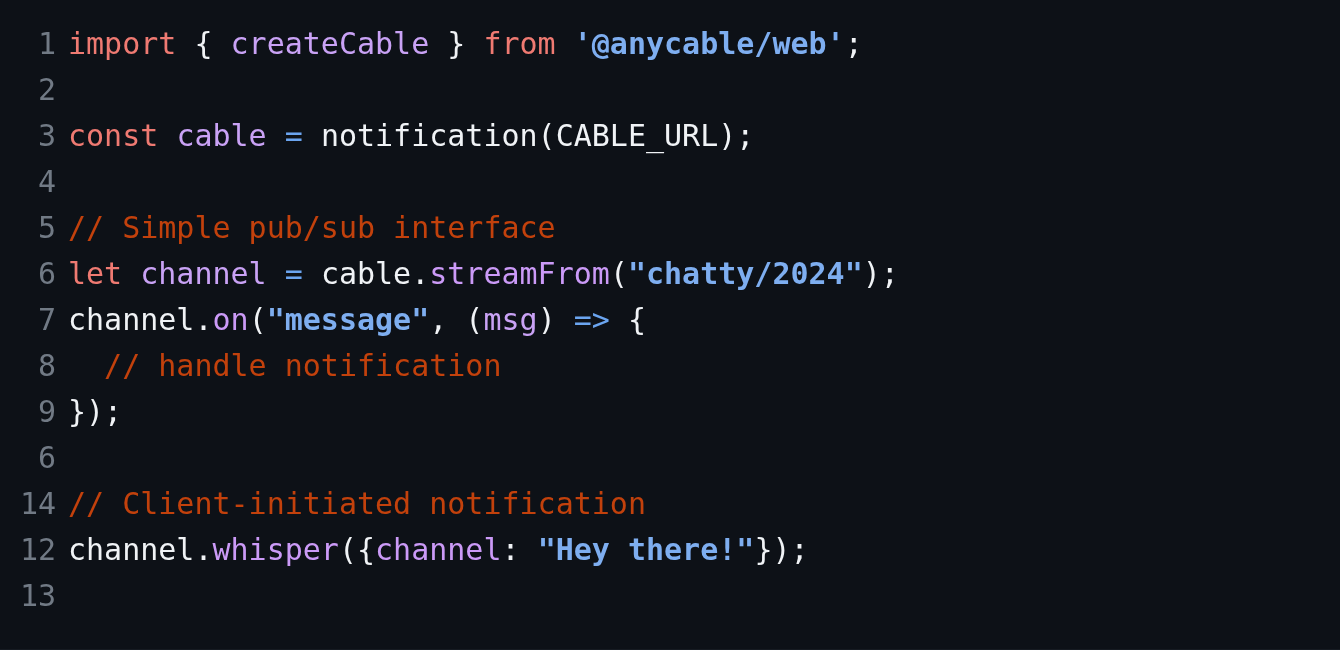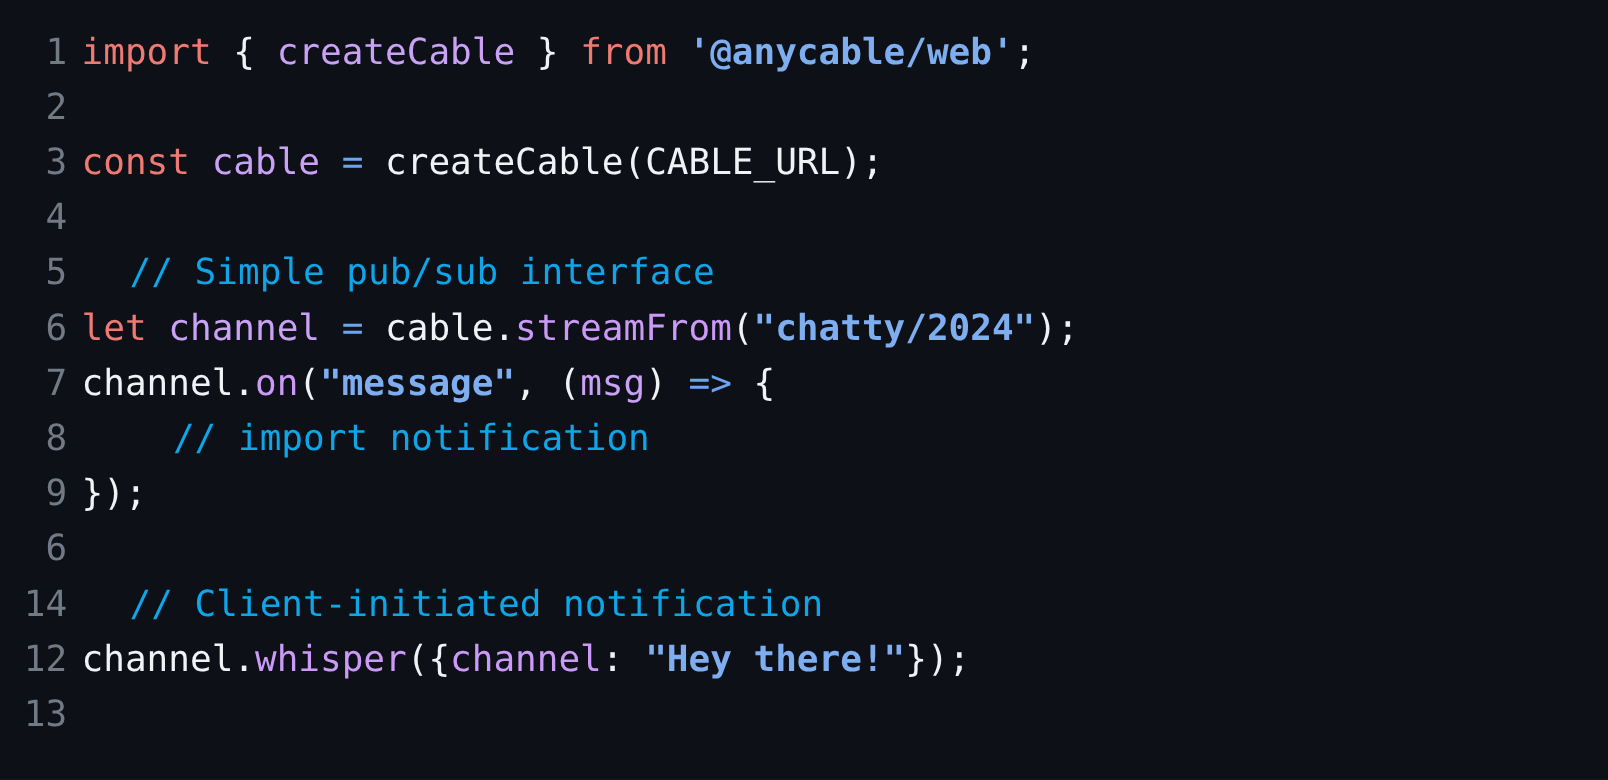--- a/index.html
+++ b/index.html
@@ -48,36 +48,36 @@
     font-size: 30px;
     line-height: 46px;
     white-space: pre;
     letter-spacing: 0;
   }
   .tok-keyword   { color: #ef7a72; margin-top: 32px; }
   .tok-variable  { color: #c9a2f5; }
   .tok-function  { color: #cb9af7; }
   .tok-string    { color: #7eaef0; font-weight: bold; }
   .tok-operator  { color: #6ba5f0; }
-  .tok-comment   { color: #0ea5e9; margin-left: 40px; }
+  .tok-comment   { color: #c2410c; }
   .tok-plain     { color: #f0f3f6; }
   .tok-property  { color: #cb9af7; }
 </style>
 </head>
 <body>
 
 <div id="code-block">
   <div id="code-lines">
       <div class="code-line"><span class="line-number">1</span><span class="line-content"><span class="tok-keyword">import</span><span class="tok-plain"> </span><span class="tok-plain">{</span><span class="tok-plain"> </span><span class="tok-variable">createCable</span><span class="tok-plain"> </span><span class="tok-plain">}</span><span class="tok-plain"> </span><span class="tok-keyword">from</span><span class="tok-plain"> </span><span class="tok-string">'@anycable/web'</span><span class="tok-plain">;</span></span></div>
       <div class="code-line"><span class="line-number">2</span><span class="line-content"></span></div>
-      <div class="code-line"><span class="line-number">3</span><span class="line-content"><span class="tok-keyword">const</span><span class="tok-plain"> </span><span class="tok-variable">cable</span><span class="tok-plain"> </span><span class="tok-operator">=</span><span class="tok-plain"> </span><span class="tok-plain">createCable(CABLE_URL);</span></span></div>
+      <div class="code-line"><span class="line-number">3</span><span class="line-content"><span class="tok-keyword">const</span><span class="tok-plain"> </span><span class="tok-variable">cable</span><span class="tok-plain"> </span><span class="tok-operator">=</span><span class="tok-plain"> </span><span class="tok-plain">notification(CABLE_URL);</span></span></div>
       <div class="code-line"><span class="line-number">4</span><span class="line-content"></span></div>
       <div class="code-line"><span class="line-number">5</span><span class="line-content"><span class="tok-comment">// Simple pub/sub interface</span></span></div>
       <div class="code-line"><span class="line-number">6</span><span class="line-content"><span class="tok-keyword">let</span><span class="tok-plain"> </span><span class="tok-variable">channel</span><span class="tok-plain"> </span><span class="tok-operator">=</span><span class="tok-plain"> </span><span class="tok-plain">cable.</span><span class="tok-function">streamFrom</span><span class="tok-plain">(</span><span class="tok-string">"chatty/2024"</span><span class="tok-plain">);</span></span></div>
       <div class="code-line"><span class="line-number">7</span><span class="line-content"><span class="tok-plain">channel.</span><span class="tok-function">on</span><span class="tok-plain">(</span><span class="tok-string">"message"</span><span class="tok-plain">, (</span><span class="tok-variable">msg</span><span class="tok-plain">) </span><span class="tok-operator">=&gt;</span><span class="tok-plain"> {</span></span></div>
-      <div class="code-line"><span class="line-number">8</span><span class="line-content"><span class="tok-comment">  // import notification</span></span></div>
+      <div class="code-line"><span class="line-number">8</span><span class="line-content"><span class="tok-comment">  // handle notification</span></span></div>
       <div class="code-line"><span class="line-number">9</span><span class="line-content"><span class="tok-plain">});</span></span></div>
       <div class="code-line"><span class="line-number">6</span><span class="line-content"></span></div>
       <div class="code-line"><span class="line-number">14</span><span class="line-content"><span class="tok-comment">// Client-initiated notification</span></span></div>
       <div class="code-line"><span class="line-number">12</span><span class="line-content"><span class="tok-plain">channel.</span><span class="tok-function">whisper</span><span class="tok-plain">({</span><span class="tok-property">channel</span><span class="tok-plain">: </span><span class="tok-string">"Hey there!"</span><span class="tok-plain">});</span></span></div>
       <div class="code-line"><span class="line-number">13</span><span class="line-content"></span></div>
     </div>
 </div>
 
 </body></html>

